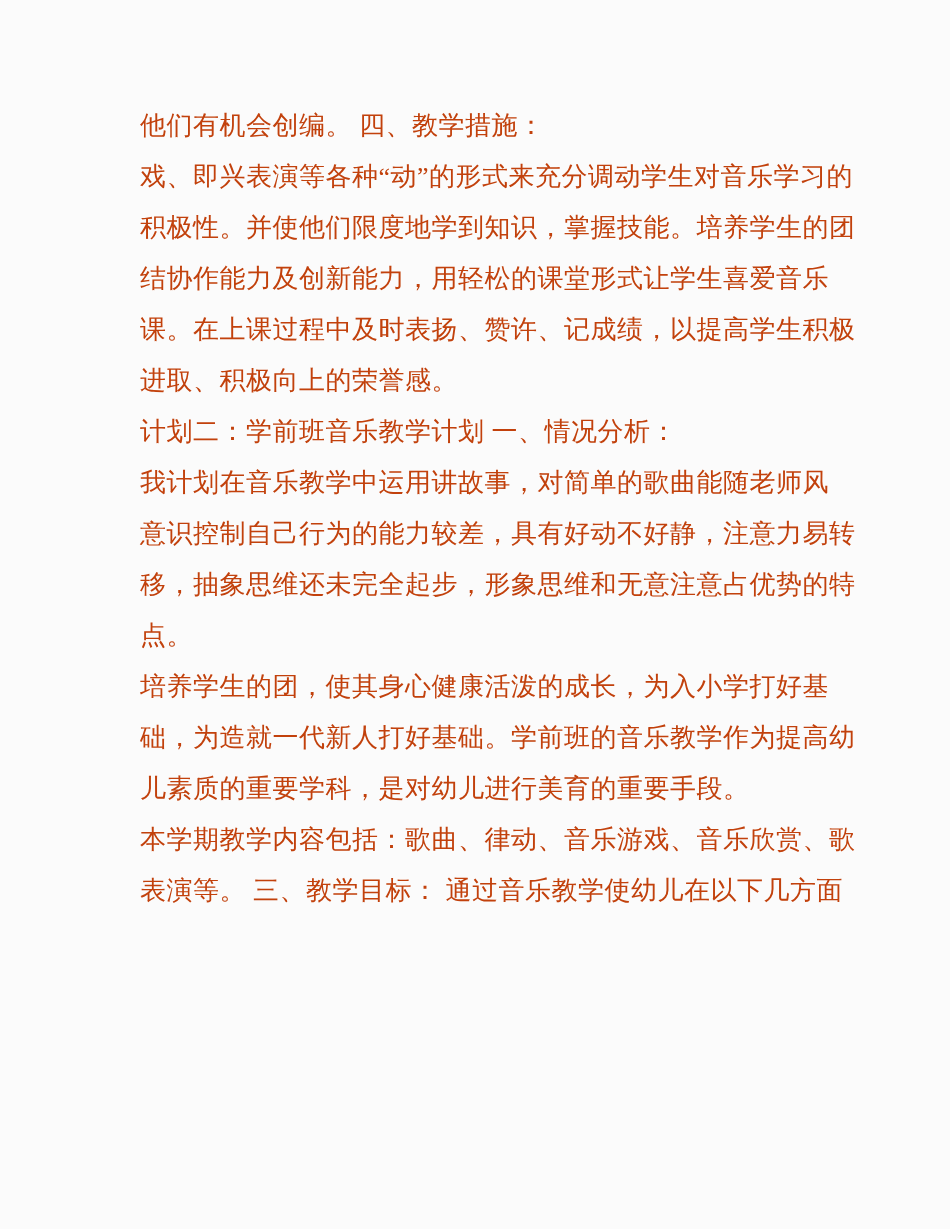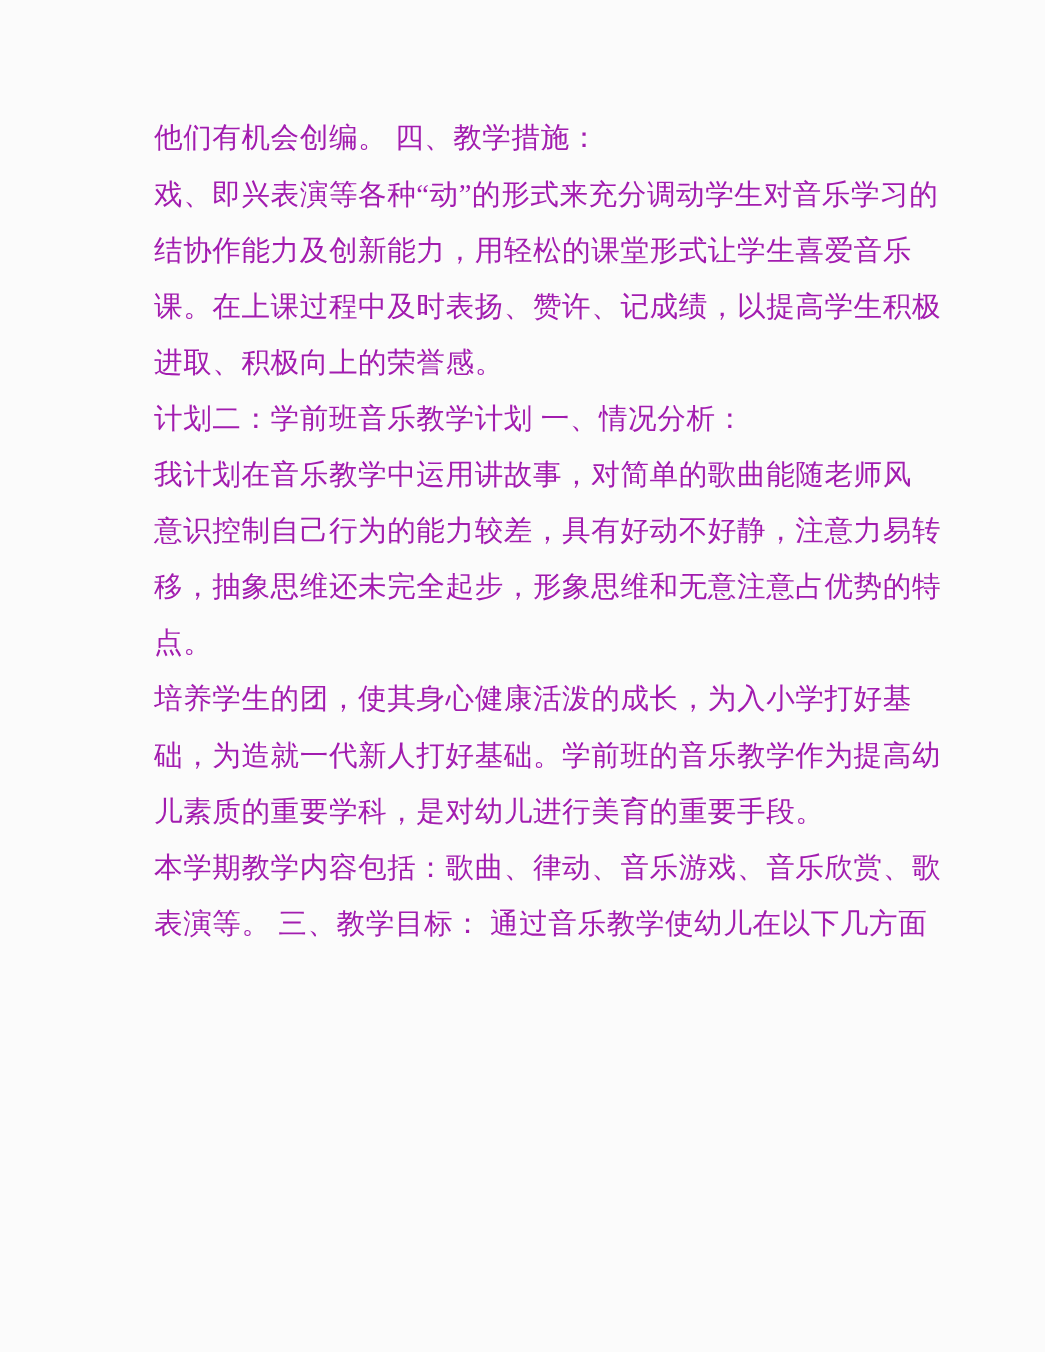--- a/index.html
+++ b/index.html
@@ -25,33 +25,34 @@
   .text-block {
     position: absolute;
     left: 140px;
     top: 100px;
     width: 760px;
   }
   .text-line {
     height: 51px;
     line-height: 51px;
     font-size: 26px;
-    color: #a21caf;
+    color: #c2410c;
     letter-spacing: 0.5px;
     white-space: nowrap;
     font-weight: 400;
   }
 </style>
 </head>
 <body>
 
 <div class="doc-page">
   <div class="text-block">
     <div class="text-line">他们有机会创编。 四、教学措施：</div>
     <div class="text-line">戏、即兴表演等各种“动”的形式来充分调动学生对音乐学习的</div>
+    <div class="text-line">积极性。并使他们限度地学到知识，掌握技能。培养学生的团</div>
     <div class="text-line">结协作能力及创新能力，用轻松的课堂形式让学生喜爱音乐</div>
     <div class="text-line">课。在上课过程中及时表扬、赞许、记成绩，以提高学生积极</div>
     <div class="text-line">进取、积极向上的荣誉感。</div>
     <div class="text-line">计划二：学前班音乐教学计划 一、情况分析：</div>
     <div class="text-line">我计划在音乐教学中运用讲故事，对简单的歌曲能随老师风</div>
     <div class="text-line">意识控制自己行为的能力较差，具有好动不好静，注意力易转</div>
     <div class="text-line">移，抽象思维还未完全起步，形象思维和无意注意占优势的特</div>
     <div class="text-line">点。</div>
     <div class="text-line">培养学生的团，使其身心健康活泼的成长，为入小学打好基</div>
     <div class="text-line">础，为造就一代新人打好基础。学前班的音乐教学作为提高幼</div>

